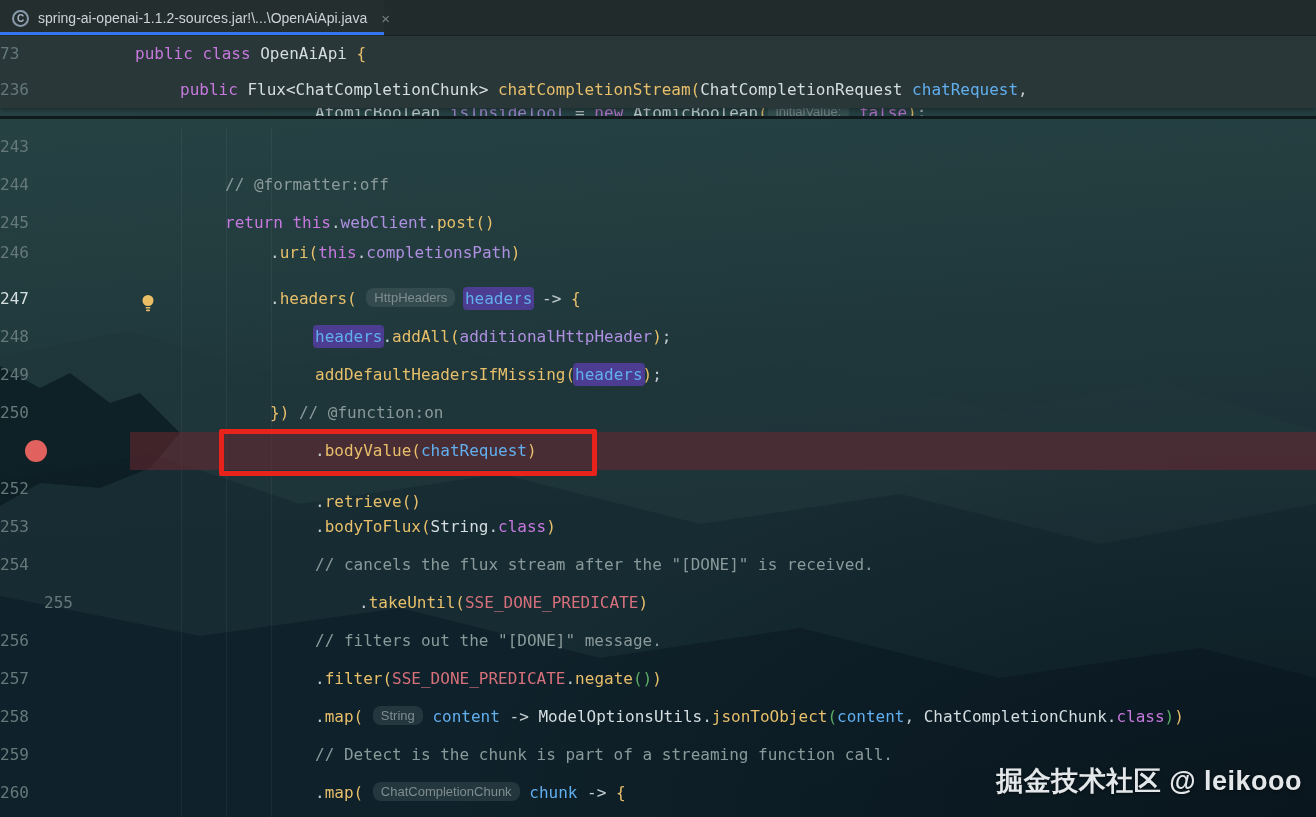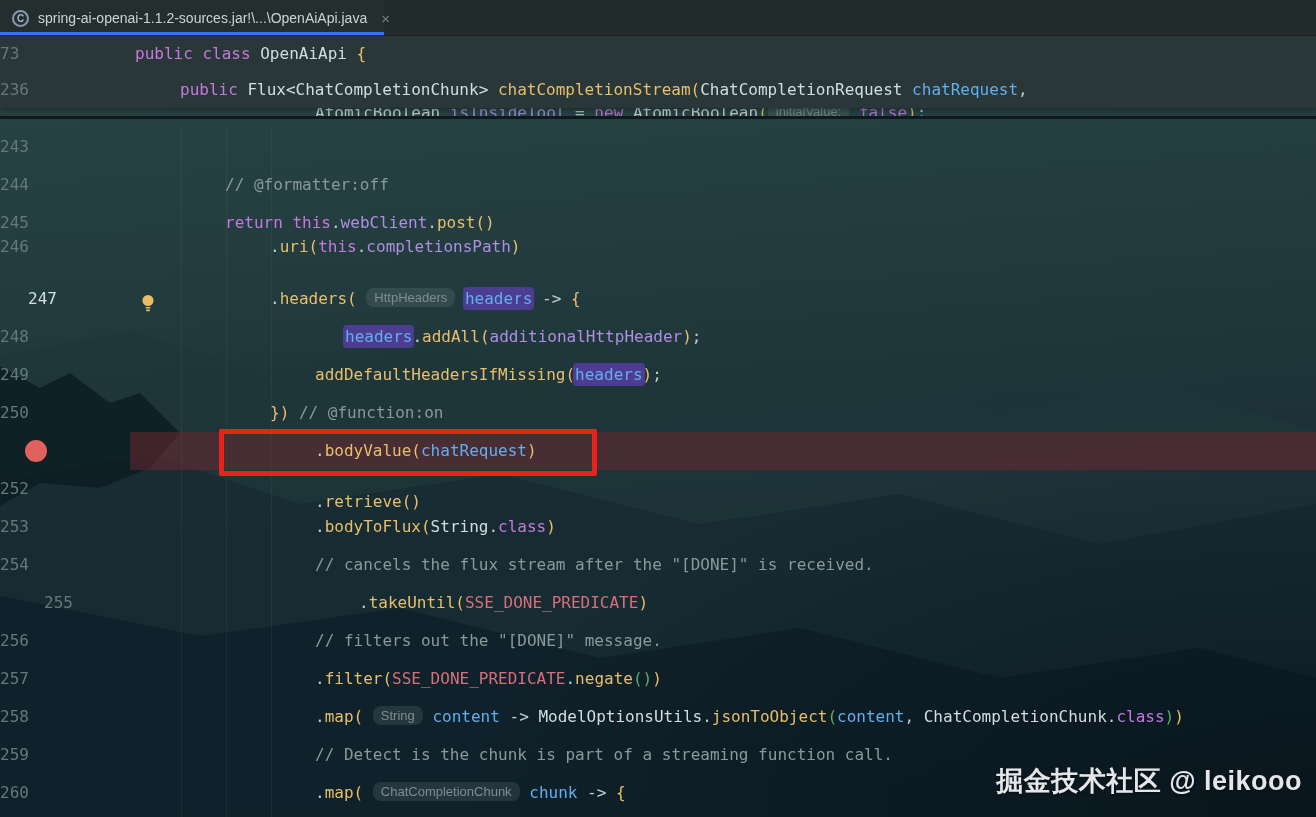--- a/index.html
+++ b/index.html
@@ -36,21 +36,21 @@
   .srow { position:absolute; left:0; width:1316px; height:36px; font:16px/36px "DejaVu Sans Mono",monospace; }
   .clipband { position:absolute; left:0; top:72px; width:1316px; height:10px; overflow:hidden; z-index:4; }
   .cliprow { position:absolute; left:0; top:-14px; width:1316px; height:38px;
              font:16px/38px "DejaVu Sans Mono",monospace; opacity:.85; }
   .stickyline { position:absolute; left:0; top:80px; width:1316px; height:3px; background:#101a1c; z-index:4; }
 
   
   .rows { position:absolute; left:0; top:92px; width:1316px; z-index:2; }
   .crow { position:absolute; left:0; width:1316px; height:38px; font:16px/38px "DejaVu Sans Mono",monospace; }
   .ln { position:absolute; left:0; top:0; width:48px; text-align:left; color:#66797a; }
-  .ln.cur { color:#d5dedf;padding-left:28px; }
+  .ln.cur { color:#d5dedf; }
   .code { position:absolute; top:0; white-space:pre; }
   .tk { white-space:pre; }
   .hl { background:#4c3c92; border-radius:2px; box-shadow:0 0 0 2px #4c3c92; }
   .caret { display:inline-block; width:2px; height:21px; background:#4fa3f0;
            vertical-align:-5px; margin:0 -1px; }
   .inlay { font:13px/17px "Liberation Sans",sans-serif; color:#7f8d8f;
            background:rgba(150,165,168,.16); border-radius:8px; padding:2px 8px;
            vertical-align:2px; }
   .bp-row-hl { position:absolute; left:130px; right:0; top:0; bottom:0; background:rgba(122,38,48,.48); }
   .bp-dot { position:absolute; left:25px; top:8px; width:22px; height:22px;
@@ -124,36 +124,36 @@
           <span class="code" style="left: 225px;"></span>
         </div>
         <div class="crow" style="top: 38px;">
           <span class="ln mono">244</span>
           <span class="code" style="left: 225px;"><span class="tk cmt">// @formatter:off</span></span>
         </div>
         <div class="crow" style="top: 76px;">
           <span class="ln mono">245</span>
           <span class="code" style="left: 225px;"><span class="tk kw">return </span><span class="tk kw">this</span><span class="tk pun">.</span><span class="tk fld">webClient</span><span class="tk pun">.</span><span class="tk fn">post</span><span class="tk par">()</span></span>
         </div>
-        <div class="crow" style="top: 100px; padding-left: 30px;">
+        <div class="crow" style="top: 106px; padding-left: 30px;">
           <span class="ln mono">246</span>
           <span class="code" style="left: 270px;"><span class="tk pun">.</span><span class="tk fn">uri</span><span class="tk par">(</span><span class="tk kw">this</span><span class="tk pun">.</span><span class="tk fld">completionsPath</span><span class="tk par">)</span></span>
         </div>
         <div class="crow" style="top: 152px;">
           <span class="ln mono cur">247</span>
           <span class="bulb"><svg width="16" height="19" viewBox="0 0 16 19">
               <circle cx="8" cy="6.5" r="5.5" fill="#e9be65"></circle>
               <rect x="5.5" y="13" width="5" height="1.6" rx="0.8" fill="#e9be65"></rect>
               <rect x="6" y="15.6" width="4" height="1.6" rx="0.8" fill="#e9be65"></rect>
             </svg></span>
           <span class="code" style="left: 270px;"><span class="tk pun">.</span><span class="tk fn">headers</span><span class="tk par">( </span><span class="inlay">HttpHeaders</span><span class="tk pun"> </span><span class="tk vr hl">header</span><span class="caret"></span><span class="tk vr hl">s</span><span class="tk pun"> -&gt; </span><span class="tk par">{</span></span>
         </div>
         <div class="crow" style="top: 190px;">
           <span class="ln mono">248</span>
-          <span class="code" style="left: 315px; margin-left: 30px;"><span class="tk vr hl">headers</span><span class="tk pun">.</span><span class="tk fn">addAll</span><span class="tk par">(</span><span class="tk fld">additionalHttpHeader</span><span class="tk par">)</span><span class="tk pun">;</span></span>
+          <span class="code" style="left: 315px;"><span class="tk vr hl">headers</span><span class="tk pun">.</span><span class="tk fn">addAll</span><span class="tk par">(</span><span class="tk fld">additionalHttpHeader</span><span class="tk par">)</span><span class="tk pun">;</span></span>
         </div>
         <div class="crow" style="top: 228px;">
           <span class="ln mono">249</span>
           <span class="code" style="left: 315px;"><span class="tk fn">addDefaultHeadersIfMissing</span><span class="tk par">(</span><span class="tk vr hl">headers</span><span class="tk par">)</span><span class="tk pun">;</span></span>
         </div>
         <div class="crow" style="top: 266px;">
           <span class="ln mono">250</span>
           <span class="code" style="left: 270px;"><span class="tk par">}) </span><span class="tk cmt">// @function:on</span></span>
         </div>
         <div class="crow" style="top: 304px;">

